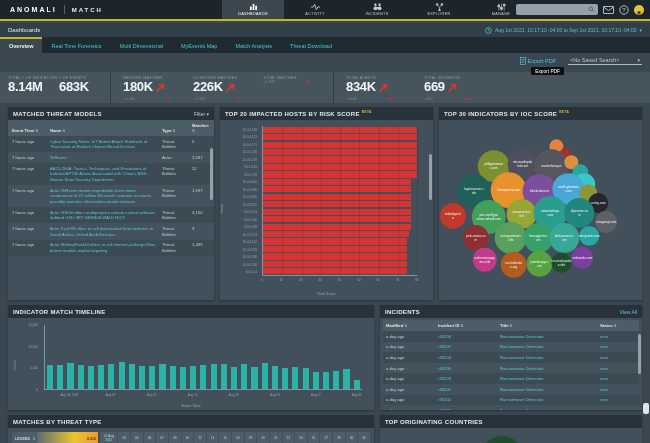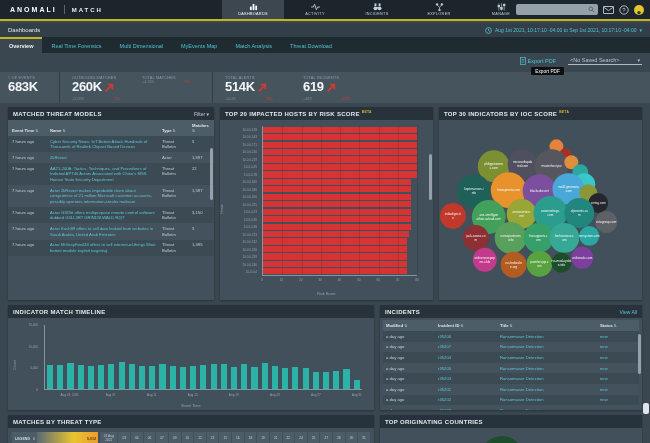--- a/index.html
+++ b/index.html
@@ -244,31 +244,51 @@
   <span class="saved-search">
     <span>&lt;No Saved Search&gt;</span>
     <span class="caret">▾</span>
   </span>
 </div>
 <div class="tooltip">Export PDF</div>
 
 <div class="stats" id="stats">
     <div class="sgroup g1">
       <div class="stat">
+        <div class="slab">TOTAL # OF INDICATORS</div>
+        <div class="sval-row">
+          <span class="sval">8.14M</span>
+        </div>
+      </div>
+      <div class="stat">
         <div class="slab"># OF EVENTS</div>
         <div class="sval-row">
           <span class="sval">683K</span>
         </div>
       </div>
     </div>
     <div class="sgroup g2">
       <div class="stat">
+        <div class="slab">INBOUND MATCHES</div>
+        <div class="sval-row">
+          <span class="sval">180K</span>
+          <span class="arrow"><svg viewBox="0 0 12 12" fill="none" stroke="#cf3b31" stroke-width="2.1">
+              <path d="M2 10 L9.5 2.5"></path>
+              <path d="M4.5 2 H10 V7.5"></path>
+            </svg></span>
+        </div>
+        <div class="ssub">
+          <span class="sdelta">+2.14K</span>
+          <span class="spct">1%</span>
+        </div>
+      </div>
+      <div class="stat">
         <div class="slab">OUTBOUND MATCHES</div>
         <div class="sval-row">
-          <span class="sval">260K</span>
+          <span class="sval">226K</span>
           <span class="arrow"><svg viewBox="0 0 12 12" fill="none" stroke="#cf3b31" stroke-width="2.1">
               <path d="M2 10 L9.5 2.5"></path>
               <path d="M4.5 2 H10 V7.5"></path>
             </svg></span>
         </div>
         <div class="ssub">
           <span class="sdelta">+2.09K</span>
           <span class="spct">1%</span>
         </div>
       </div>
@@ -277,35 +297,35 @@
         <div class="ssub">
           <span class="sdelta">+4.33K</span>
           <span class="spct">1%</span>
         </div>
       </div>
     </div>
     <div class="sgroup g3">
       <div class="stat">
         <div class="slab">TOTAL ALERTS</div>
         <div class="sval-row">
-          <span class="sval">514K</span>
+          <span class="sval">834K</span>
           <span class="arrow"><svg viewBox="0 0 12 12" fill="none" stroke="#cf3b31" stroke-width="2.1">
               <path d="M2 10 L9.5 2.5"></path>
               <path d="M4.5 2 H10 V7.5"></path>
             </svg></span>
         </div>
         <div class="ssub">
           <span class="sdelta">+504K</span>
           <span class="spct">98%</span>
         </div>
       </div>
       <div class="stat">
         <div class="slab">TOTAL INCIDENTS</div>
         <div class="sval-row">
-          <span class="sval">619</span>
+          <span class="sval">669</span>
           <span class="arrow"><svg viewBox="0 0 12 12" fill="none" stroke="#cf3b31" stroke-width="2.1">
               <path d="M2 10 L9.5 2.5"></path>
               <path d="M4.5 2 H10 V7.5"></path>
             </svg></span>
         </div>
         <div class="ssub">
           <span class="sdelta">+468</span>
           <span class="spct">100%</span>
         </div>
       </div>

